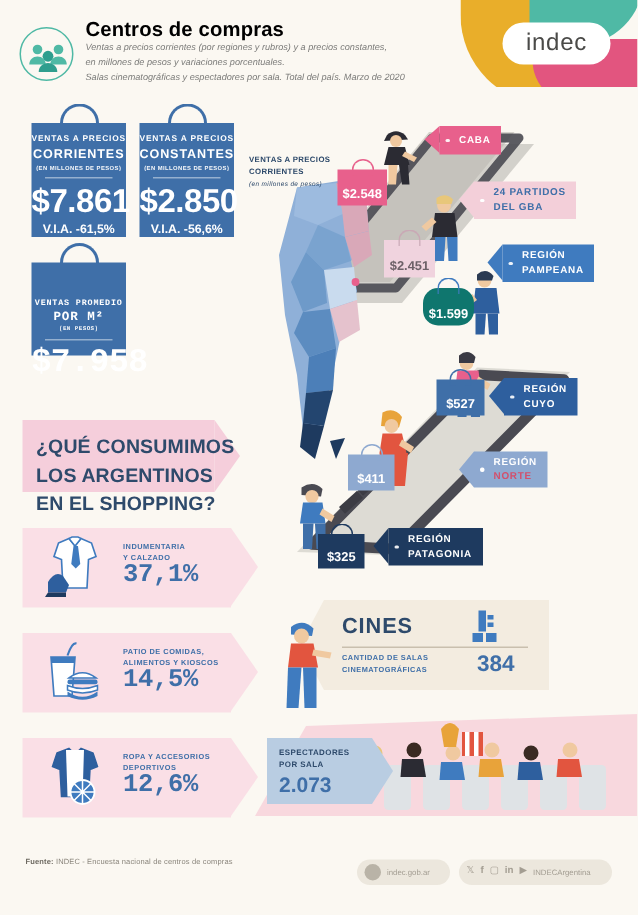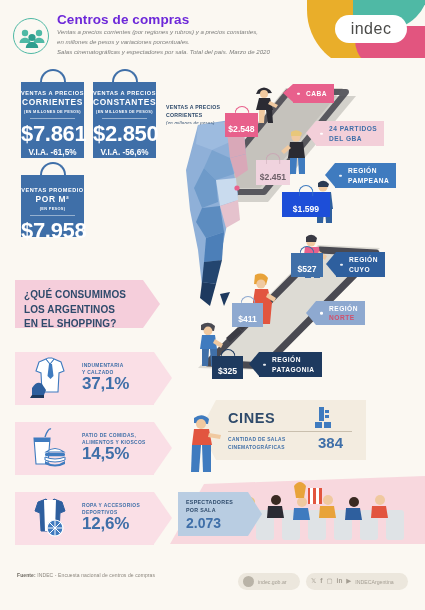--- a/index.html
+++ b/index.html
@@ -54,21 +54,21 @@
 
   .hdr-icon {
     position: absolute; left: 13px; top: 18px;
     width: 36px; height: 36px;
     border: 1.4px solid #4fb9a5;
     border-radius: 50%;
   }
   .hdr-title {
     position: absolute; left: 57px; top: 12px;
     font-size: 13.5px; font-weight: bold;
-    color: #6d28d9; letter-spacing: .1px;
+    color: #000000; letter-spacing: .1px;
   }
   .hdr-sub {
     position: absolute; left: 57px; top: 27px;
     width: 250px;
     font-size: 6.1px; font-style: italic;
     color: #7c7c7a; line-height: 1.62;
   }
 
   
   .bag {
@@ -107,41 +107,42 @@
   }
   .qbanner-tip {
     position: absolute; left: 143px; top: 280px;
     width: 0; height: 0;
     border-top: 24px solid transparent;
     border-bottom: 24px solid transparent;
     border-left: 17px solid #f5cedb;
   }
   .qbanner-text {
     position: absolute; left: 24px; top: 288px;
-    font-size: 10px; font-weight: bold; color: #2e4a6b;
+    font-size: 13px; font-weight: bold; color: #2e4a6b;
     line-height: 1.47; letter-spacing: .1px;
   }
 
   
   .crow { position: absolute; left: 15px; width: 139px; height: 53px; background: #fadfe6; }
   .crow-tip {
     position: absolute; left: 154px; width: 0; height: 0;
     border-top: 26.5px solid transparent;
     border-bottom: 26.5px solid transparent;
     border-left: 18px solid #fadfe6;
   }
   .crow-label {
     position: absolute;
     font-size: 4.9px; font-weight: bold; color: #3f6fa8;
     line-height: 1.5; letter-spacing: .35px;
   }
   .crow-pct {
     position: absolute;
     font-size: 17px; font-weight: bold; color: #3f6fa8;
     letter-spacing: -.2px;
+    font-family: Liberation Mono, monospace;
   }
 
   
   .tag { position: absolute; display: flex; align-items: center; }
   .tag-body {
     position: relative;
     display: flex; flex-direction: column; justify-content: center;
     padding-left: 13px; padding-right: 7px;
     height: 100%;
     font-size: 6.6px; font-weight: bold; letter-spacing: .5px;
@@ -296,21 +297,21 @@
       <div class="bag-l2">CONSTANTES</div>
       <div class="bag-l3">(EN MILLONES DE PESOS)</div>
       <div class="bag-rule"></div>
       <div class="bag-val">$2.850</div>
       <div class="bag-via">V.I.A. -56,6%</div>
     </div>
   </div>
 
   <div class="bag" style="left:21px; top:175px; width:63px; height:62px;">
     <div class="bag-handle"></div>
-    <div style="padding-top:12px;">
+    <div style="padding-top:23px;font-family:Liberation Mono, monospace;">
       <div class="bag-l1">VENTAS PROMEDIO</div>
       <div class="bag-l2">POR M²</div>
       <div class="bag-l3">(EN PESOS)</div>
       <div class="bag-rule"></div>
       <div class="bag-val">$7.958</div>
     </div>
   </div>
 
 
   <svg style="position:absolute; left:168px; top:70px;" width="257" height="320">
@@ -409,21 +410,21 @@
   <div class="ebag" style="left:225px; top:113px; width:33px; height:24px; background:#e8608c;">
     <div class="ebag-handle" style="color:#e8608c;"></div>
     <span>$2.548</span>
   </div>
 
   <div class="ebag" style="left:256px; top:147px; width:34px; height:25px; background:#f0d3de; color:#6d6168;margin-top:13px;">
     <div class="ebag-handle" style="color:#c9a9b5;"></div>
     <span>$2.451</span>
   </div>
 
-  <div class="ebag" style="left:282px; top:192px; width:48px; height:25px; background:#1d4ed8;">
+  <div class="ebag" style="left:282px; top:192px; width:34px; height:25px; background:#0f766e;border-radius:10px;">
     <div class="ebag-handle" style="color:#3f7bbf;"></div>
     <span>$1.599</span>
   </div>
 
   <div class="ebag" style="left:291px; top:253px; width:32px; height:24px; background:#3f6fa8;">
     <div class="ebag-handle" style="color:#3f6fa8;"></div>
     <span>$527</span>
   </div>
 
   <div class="ebag" style="left:232px; top:303px; width:31px; height:24px; background:#8ea9d0;">

